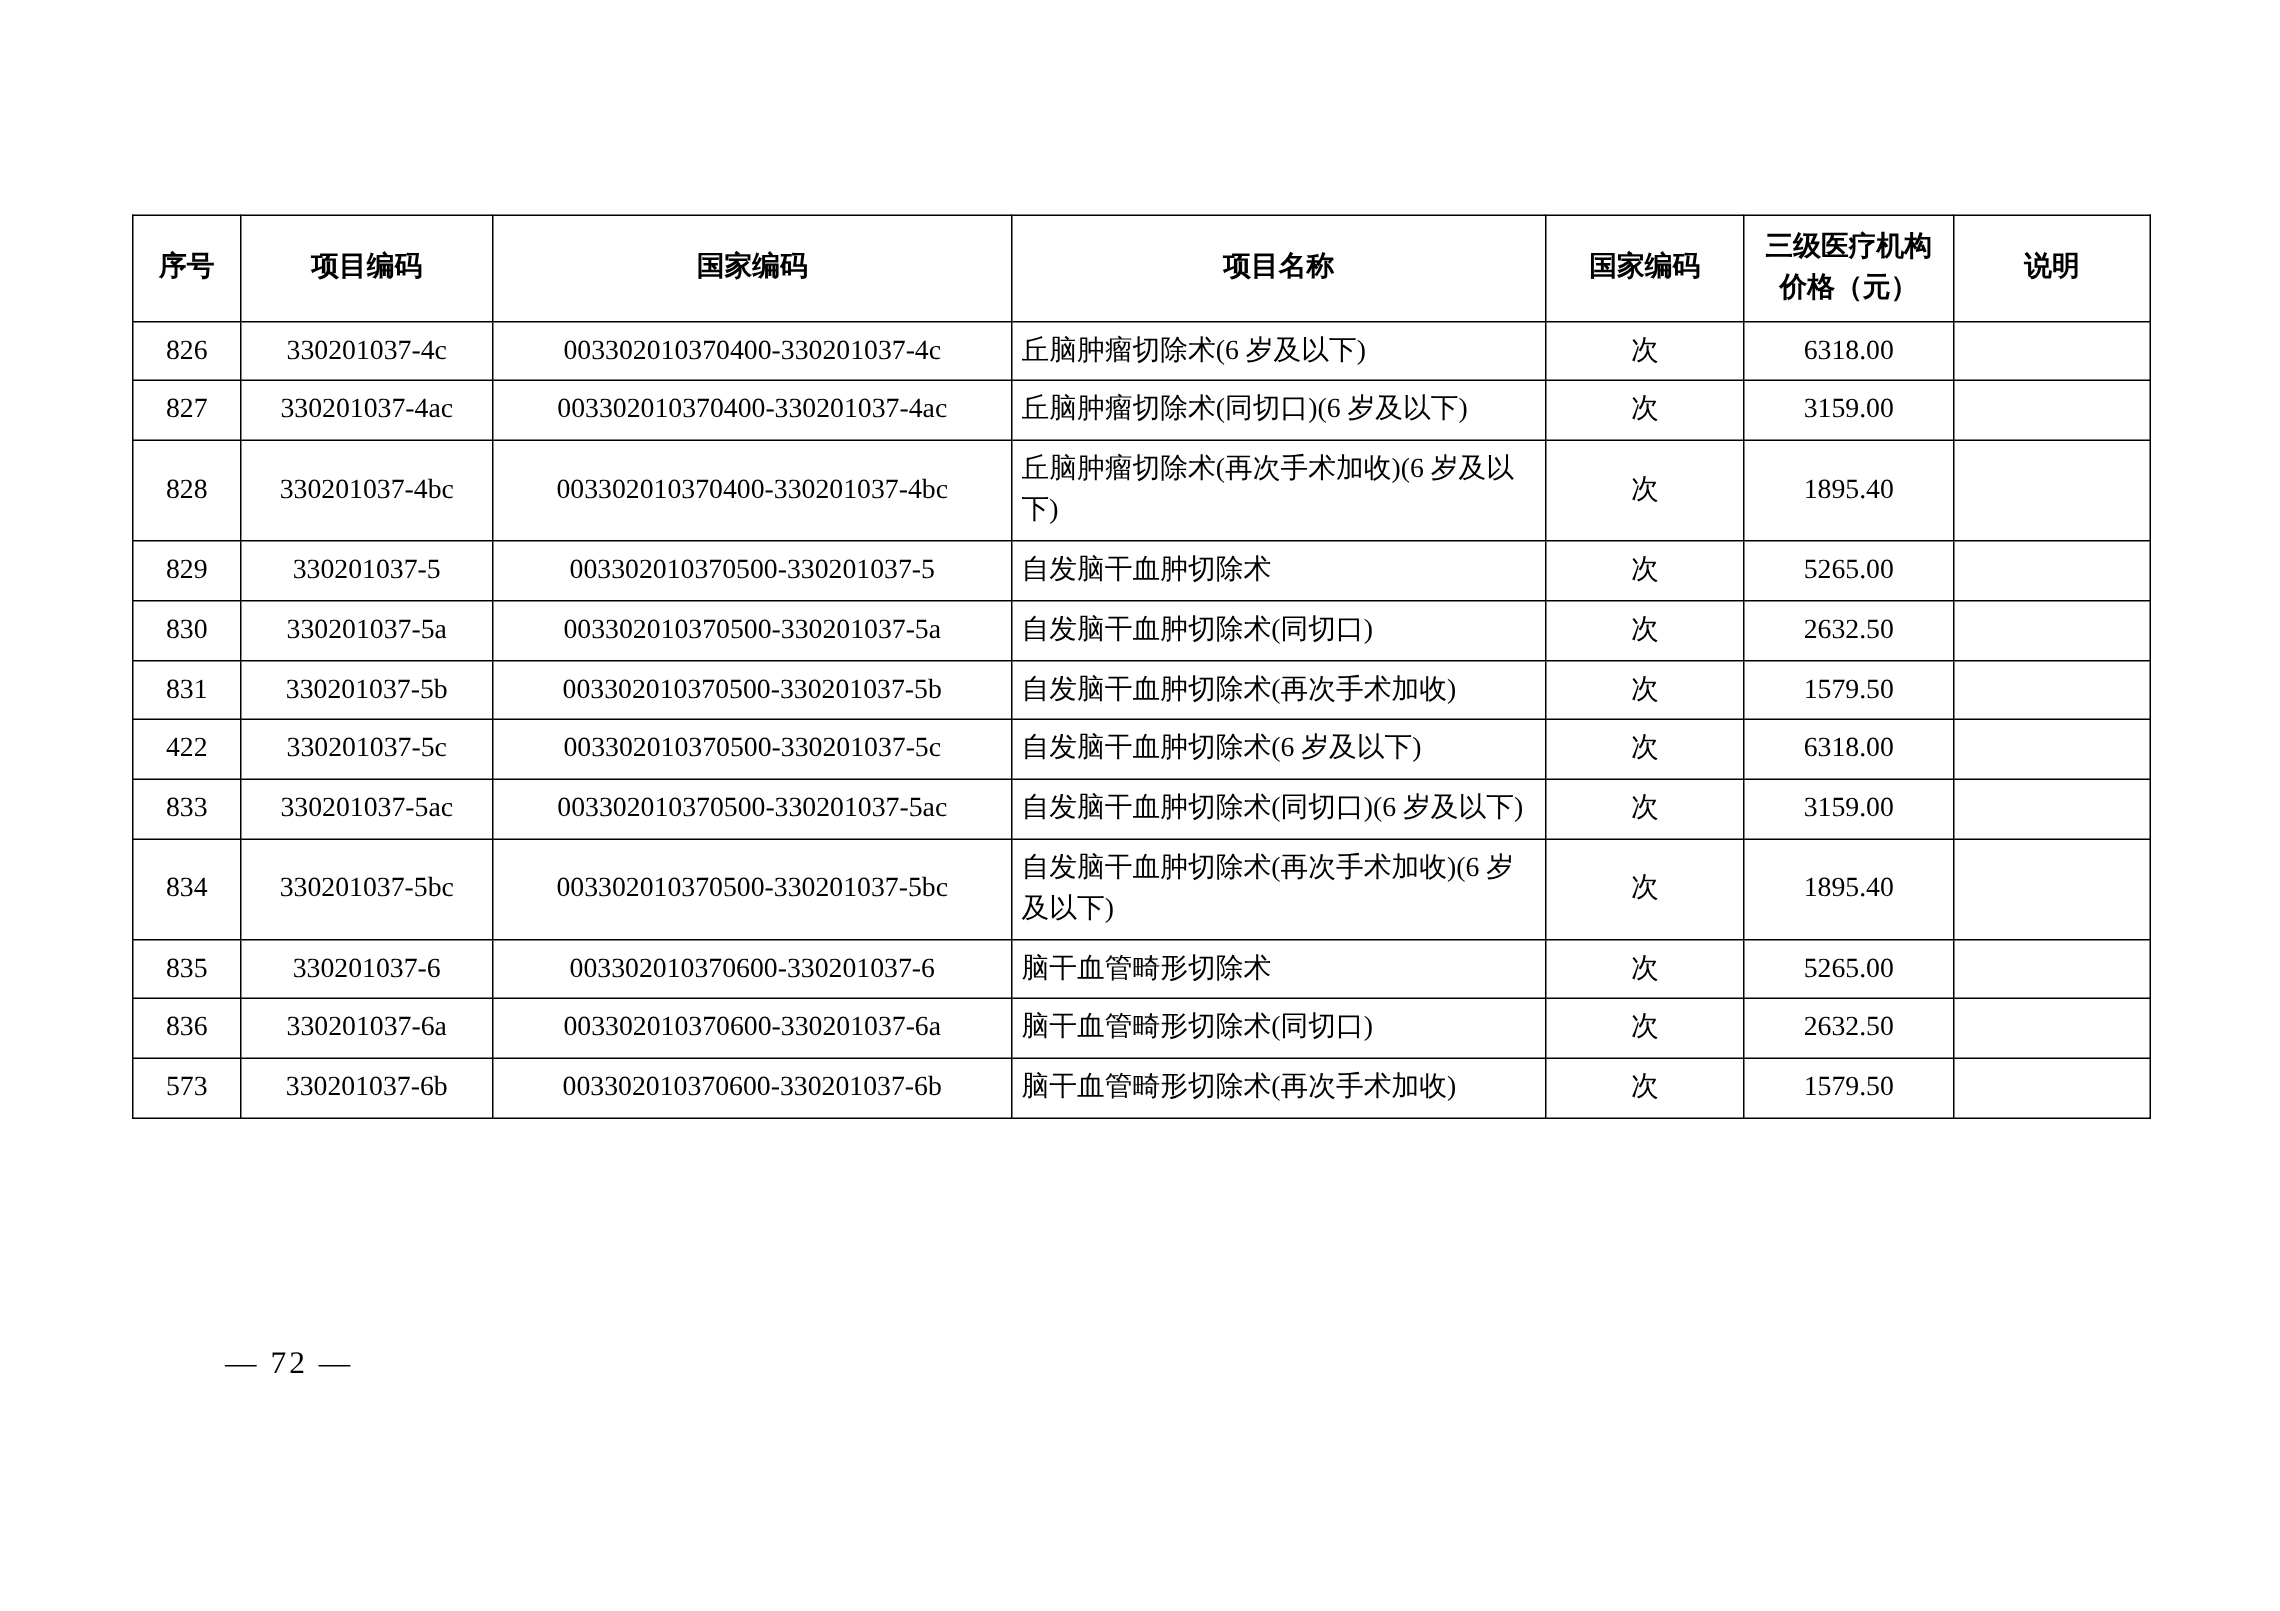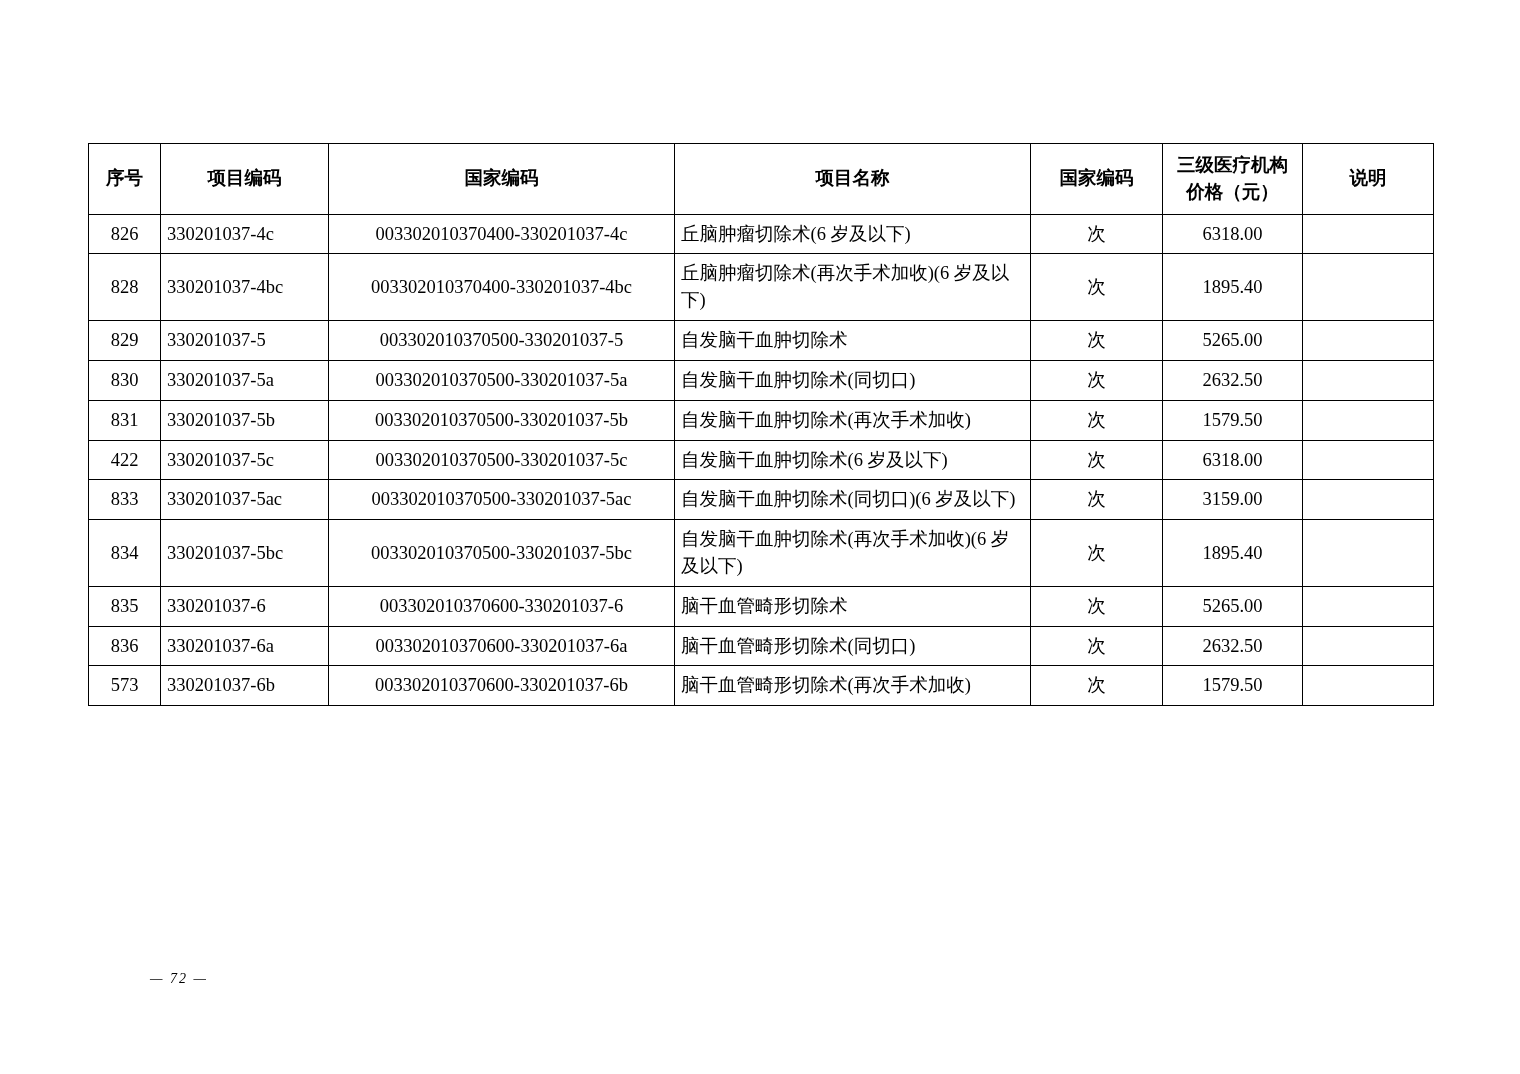--- a/index.html
+++ b/index.html
@@ -48,39 +48,38 @@
   
   .col-seq   { width: 72px; }
   .col-code  { width: 168px; }
   .col-natl  { width: 346px; }
   .col-name  { width: 356px; }
   .col-unit  { width: 132px; }
   .col-price { width: 140px; }
   .col-note  { width: 131px; }
 
   td.c-seq   { text-align: center; margin-left: 43px; }
-  td.c-code  { text-align: left; padding-left: 8px; }
+  td.c-code  { text-align: center; padding-left: 8px; }
   td.c-natl  { text-align: center; padding-left: 8px; }
   td.c-name  { text-align: left; padding-left: 8px; margin-left: 36px; }
   td.c-unit  { text-align: center; }
   td.c-price { text-align: center; }
   td.c-note  { text-align: center; }
 
   .hdr-two-line {
     line-height: 1.3;
   }
 
   .page-number {
     position: absolute;
     left: 150px;
-    top: 971px;
-    font-size: 14px;
+    top: 896px;
+    font-size: 21px;
     letter-spacing: 2px;
     white-space: nowrap;
-    font-style: italic;
   }
 </style>
 </head>
 <body>
 
 <div class="page">
 
   <table class="price-table">
     <colgroup>
       <col class="col-seq">
@@ -109,20 +108,29 @@
     <tr>
           <td class="c-seq">826</td>
           <td class="c-code">330201037-4c</td>
           <td class="c-natl">003302010370400-330201037-4c</td>
           <td class="c-name">丘脑肿瘤切除术(6 岁及以下)</td>
           <td class="c-unit">次</td>
           <td class="c-price">6318.00</td>
           <td class="c-note"></td>
         </tr>
         <tr>
+          <td class="c-seq">827</td>
+          <td class="c-code">330201037-4ac</td>
+          <td class="c-natl">003302010370400-330201037-4ac</td>
+          <td class="c-name">丘脑肿瘤切除术(同切口)(6 岁及以下)</td>
+          <td class="c-unit">次</td>
+          <td class="c-price">3159.00</td>
+          <td class="c-note"></td>
+        </tr>
+        <tr>
           <td class="c-seq">828</td>
           <td class="c-code">330201037-4bc</td>
           <td class="c-natl">003302010370400-330201037-4bc</td>
           <td class="c-name">丘脑肿瘤切除术(再次手术加收)(6 岁及以下)</td>
           <td class="c-unit">次</td>
           <td class="c-price">1895.40</td>
           <td class="c-note"></td>
         </tr>
         <tr>
           <td class="c-seq">829</td>

